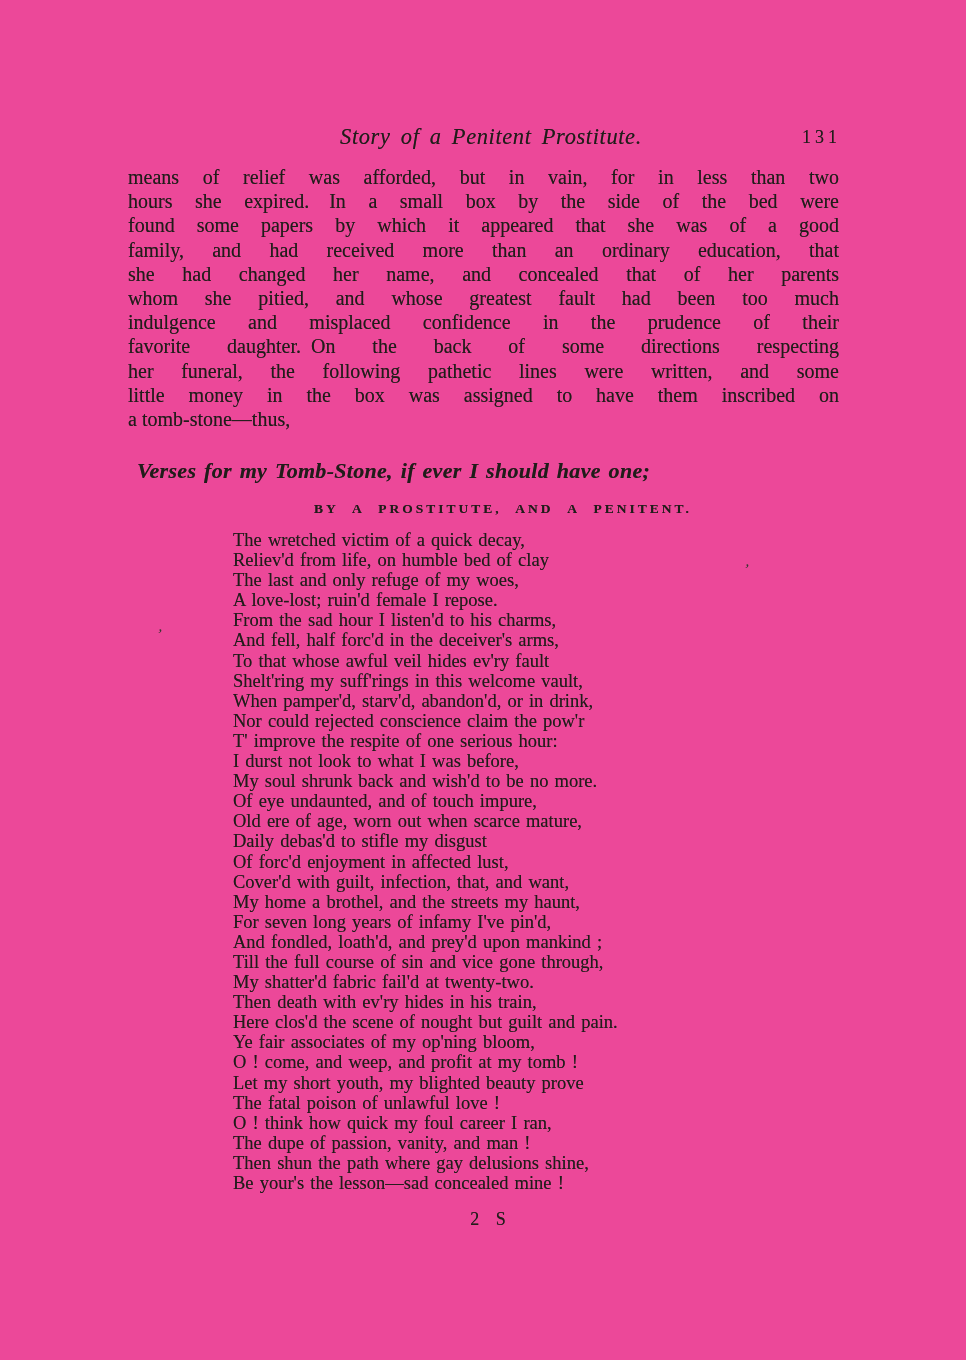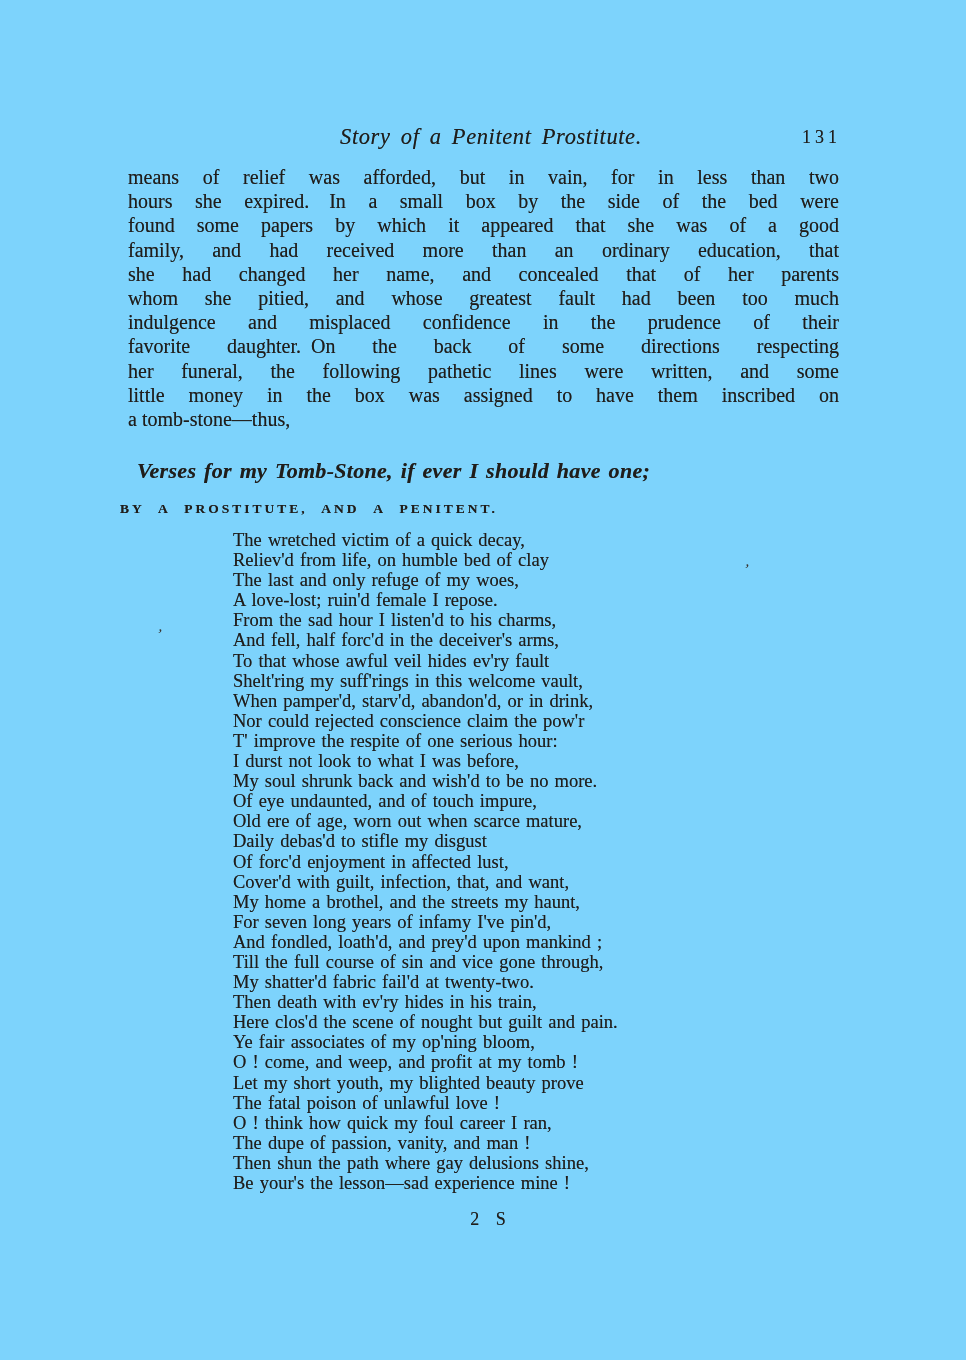--- a/index.html
+++ b/index.html
@@ -1,21 +1,21 @@
 <!DOCTYPE html>
 <html><head>
 <meta charset="utf-8">
 <style>
   html, body { margin: 0; padding: 0; background: #e9e9e9; }
   .page {
     position: relative;
     width: 966px;
     height: 1360px;
     margin: 0 auto;
-    background: #7dd3fc;
+    background: #ec4899;
     font-family: "Liberation Serif", serif;
     color: #201d1a;
     overflow: hidden;
     text-shadow: 0 0 0.6px rgba(30,28,25,0.55);
   }
 
   
   .running-head {
     position: absolute;
     top: 124px; left: 137px; width: 708px; height: 32px;
@@ -54,22 +54,22 @@
     position: absolute;
     top: 458px; left: 137px; width: 708px;
     font-style: italic;
     font-weight: bold;
     font-size: 22px;
     letter-spacing: 0.3px;
     word-spacing: 2px;
   }
   .poem-byline {
     position: absolute;
-    top: 501px; left: 120px; width: 708px;
-    text-align: left;
+    top: 501px; left: 149px; width: 708px;
+    text-align: center;
     font-size: 13.5px;
     font-weight: bold;
     letter-spacing: 3px;
     word-spacing: 8px;
   }
 
   
   .poem {
     position: absolute;
     top: 530px; left: 233px;
@@ -147,21 +147,21 @@
       <div class="poem-line">My shatter'd fabric fail'd at twenty-two.</div>
       <div class="poem-line">Then death with ev'ry hides in his train,</div>
       <div class="poem-line">Here clos'd the scene of nought but guilt and pain.</div>
       <div class="poem-line">Ye fair associates of my op'ning bloom,</div>
       <div class="poem-line">O ! come, and weep, and profit at my tomb !</div>
       <div class="poem-line">Let my short youth, my blighted beauty prove</div>
       <div class="poem-line">The fatal poison of unlawful love !</div>
       <div class="poem-line">O ! think how quick my foul career I ran,</div>
       <div class="poem-line">The dupe of passion, vanity, and man !</div>
       <div class="poem-line">Then shun the path where gay delusions shine,</div>
-      <div class="poem-line last">Be your's the lesson—sad experience mine !</div>
+      <div class="poem-line last">Be your's the lesson—sad concealed mine !</div>
     </div>
 
   <div class="footer">2 S</div>
 
   <span class="artifact a-right">’</span>
   <span class="artifact a-left">’</span>
 
 </div>
 
 </body></html>

